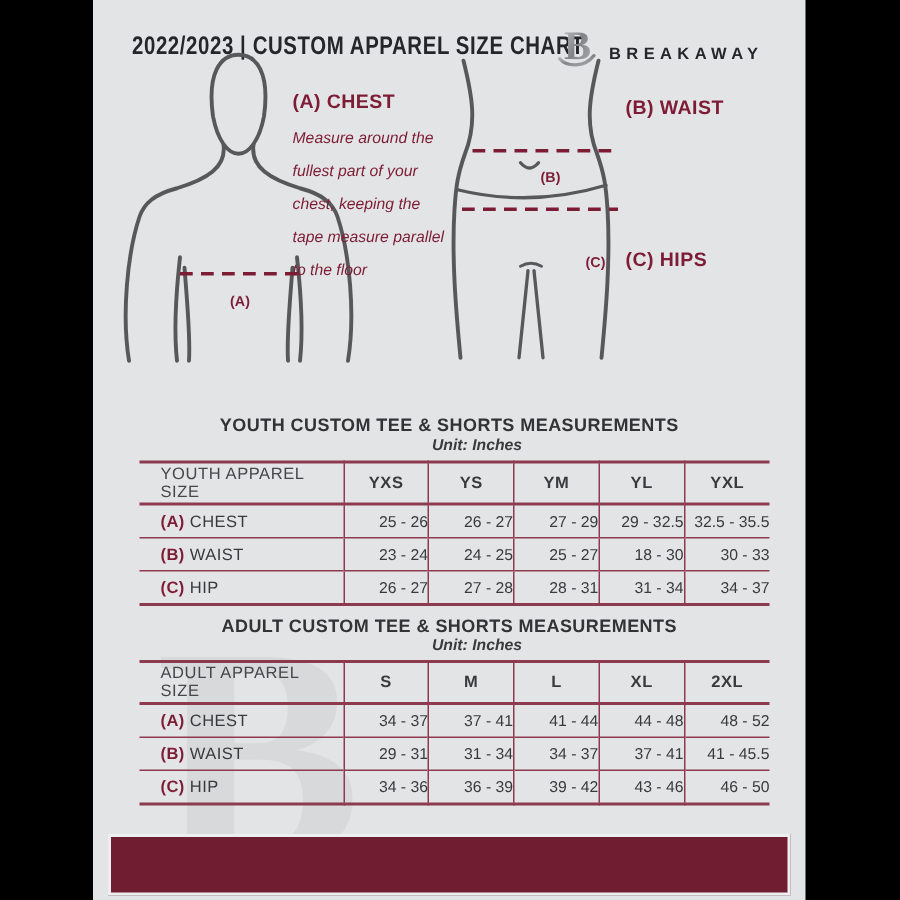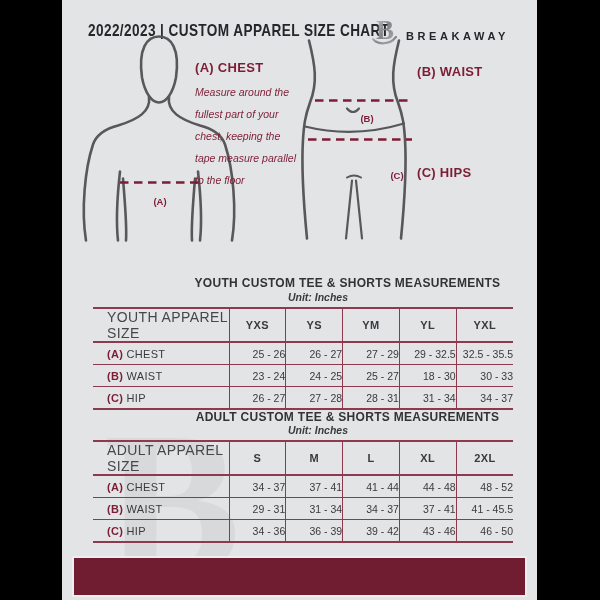--- a/index.html
+++ b/index.html
@@ -33,38 +33,38 @@
   .guide h3{
     margin:0 0 6px 0;font-size:13px;font-weight:bold;color:#7d1c35;letter-spacing:.3px;
   }
   .guide p{
     margin:0;font-size:10.5px;font-style:italic;color:#7d1c35;
     line-height:22px;white-space:pre-line;
   }
   
   .tbl-title{
     position:absolute;left:0;width:475px;text-align:center;
-    font-size:12px;font-weight:bold;color:#333336;letter-spacing:.3px;margin-left:48px;
+    font-size:12px;font-weight:bold;color:#333336;letter-spacing:.3px;
   }
   .tbl-unit{
     position:absolute;left:0;width:512px;text-align:center;
     font-size:10.5px;font-style:italic;font-weight:bold;color:#3a3a3d;
   }
   table.size{
     position:absolute;left:31px;width:420px;border-collapse:collapse;table-layout:fixed;
     background:transparent;
   }
   table.size col.lbl{width:136px;}
   table.size{border-top:2px solid #8d3a50;border-bottom:2px solid #8d3a50;}
   table.size thead tr{border-bottom:2px solid #8d3a50;}
   table.size tbody tr + tr{border-top:1.5px solid #8d3a50;}
   table.size th,table.size td{padding:0;border-left:1.4px solid #8d3a50;}
   table.size th:first-child,table.size td:first-child{border-left:none;}
   table.size thead th{height:26px;font-size:11px;font-weight:bold;color:#3a3a3d;text-align:center;letter-spacing:.4px;}
-  table.size thead th.lblh{font-weight:normal;font-size:14px;color:#47474a;text-align:left;padding-left:14px;letter-spacing:.4px;}
+  table.size thead th.lblh{font-weight:normal;font-size:11px;color:#47474a;text-align:left;padding-left:14px;letter-spacing:.4px;}
   table.size tbody td{height:21px;font-size:10.5px;color:#3a3a3d;text-align:right;}
   table.size tbody td.lbl{text-align:left;padding-left:14px;font-size:11px;letter-spacing:.3px;color:#3a3a3d;}
   table.size tbody td.lbl b{color:#7d1c35;font-weight:bold;}
   .watermark{
     position:absolute;left:42px;top:424px;
     font-size:205px;line-height:160px;font-weight:bold;color:#d8d9db;
     font-family:"Liberation Serif",serif;z-index:0;
   }
   .layer{position:relative;z-index:1;}
   .footer-bar{

